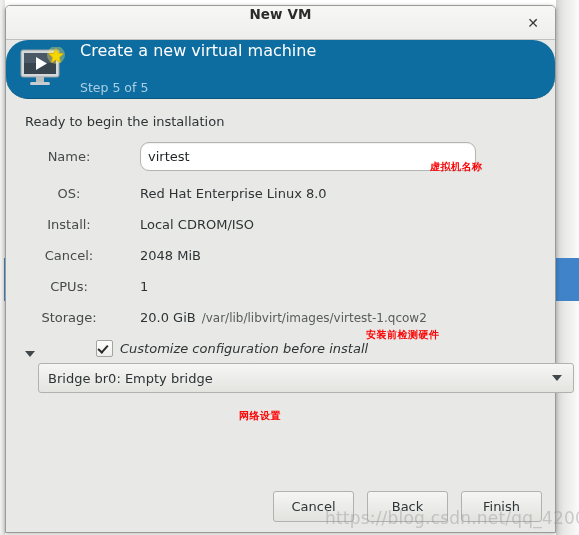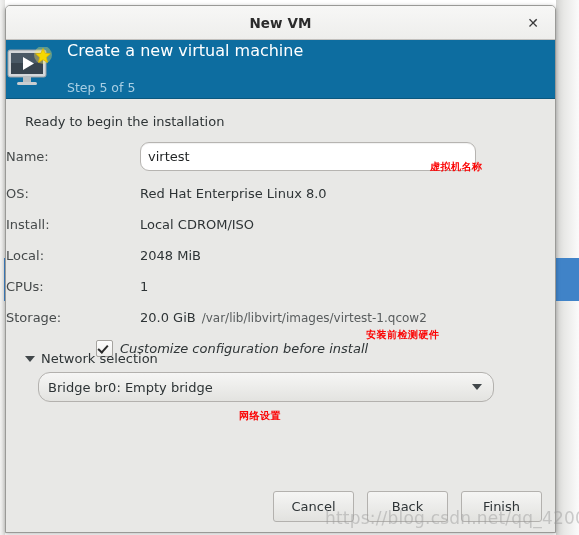--- a/index.html
+++ b/index.html
@@ -57,21 +57,21 @@
 
   
   #title-bar {
     height: 33px;
     flex: 0 0 33px;
     background: linear-gradient(to bottom, #f7f7f6 0%, #eeeeec 100%);
     border-bottom: 1px solid #c2c0bd;
     border-top-left-radius: 4px;
     border-top-right-radius: 4px;
     display: flex;
-    align-items: center;
+    align-items: flex-start;
     position: relative;
   }
   #title-text {
     flex: 1;
     text-align: center;
     font-size: 13.5px;
     font-weight: bold;
     color: #2b2b2b;
     letter-spacing: 0.1px;
   }
@@ -91,22 +91,24 @@
     cursor: pointer;
     line-height: 1;
   }
 
   
   #banner {
     flex: 0 0 59px;
     background: #0d6da0;
     display: flex;
     align-items: center;
+    padding-left: 13px;
     box-sizing: border-box;
     border-bottom: 1px solid #0a587f;
+    border-radius: 22px;
   }
   #banner-icon {
     width: 48px;
     height: 44px;
     flex: 0 0 48px;
     position: relative;
     margin-right: 13px;
   }
   #banner-text-block {
     display: flex;
@@ -151,21 +153,21 @@
   .row {
     display: flex;
     align-items: center;
     min-height: 24px;
     margin-bottom: 7px;
     position: relative;
   }
   .row-label {
     width: 134px;
     flex: 0 0 134px;
-    text-align: left;
+    text-align: center;
     padding-right: 8px;
     box-sizing: border-box;
     font-size: 13px;
     color: #464a4b;
   }
   .row-value {
     font-size: 13px;
     color: #2e3436;
     display: flex;
     align-items: baseline;
@@ -249,25 +251,25 @@
     border-right: 5px solid transparent;
     border-top: 6px solid #41474a;
     margin-right: 6px;
   }
   #network-expander-label {
     font-size: 13px;
     color: #2e3436;
   }
   #network-dropdown {
     margin-left: 13px;
-    width: 456px;
+    width: 536px;
     height: 30px;
     box-sizing: border-box;
     border: 1px solid #b3b1ae;
-    border-radius: 12px;
+    border-radius: 3px;
     background: linear-gradient(to bottom, #f6f6f5 0%, #e3e3e0 100%);
     display: flex;
     align-items: center;
     padding: 0 9px;
     cursor: pointer;
     position: relative;
   }
   #network-dropdown-value {
     font-size: 13px;
     color: #2e3436;
@@ -386,21 +388,21 @@
         <div class="row-label">OS:</div>
         <div class="row-value">Red Hat Enterprise Linux 8.0</div>
       </div>
 
       <div class="row">
         <div class="row-label">Install:</div>
         <div class="row-value">Local CDROM/ISO</div>
       </div>
 
       <div class="row">
-        <div class="row-label">Local:</div>
+        <div class="row-label">Cancel:</div>
         <div class="row-value">2048 MiB</div>
       </div>
 
       <div class="row">
         <div class="row-label">CPUs:</div>
         <div class="row-value">1</div>
       </div>
 
       <div class="row">
         <div class="row-label">Storage:</div>
@@ -413,21 +415,20 @@
       <div id="checkbox-row">
         <div id="customize-checkbox"></div>
         <div id="checkbox-label">Customize configuration before install</div>
       </div>
 
     </div>
 
     <div id="network-section">
       <div id="network-expander">
         <div id="network-triangle"></div>
-        <div id="network-expander-label">Network selection</div>
       </div>
       <div id="network-dropdown">
         <span id="network-dropdown-value">Bridge br0: Empty bridge</span>
         <span id="network-dropdown-arrow"></span>
       </div>
     </div>
 
     <div id="footer">
       <button class="dlg-button">Cancel</button>
       <button class="dlg-button">Back</button>

